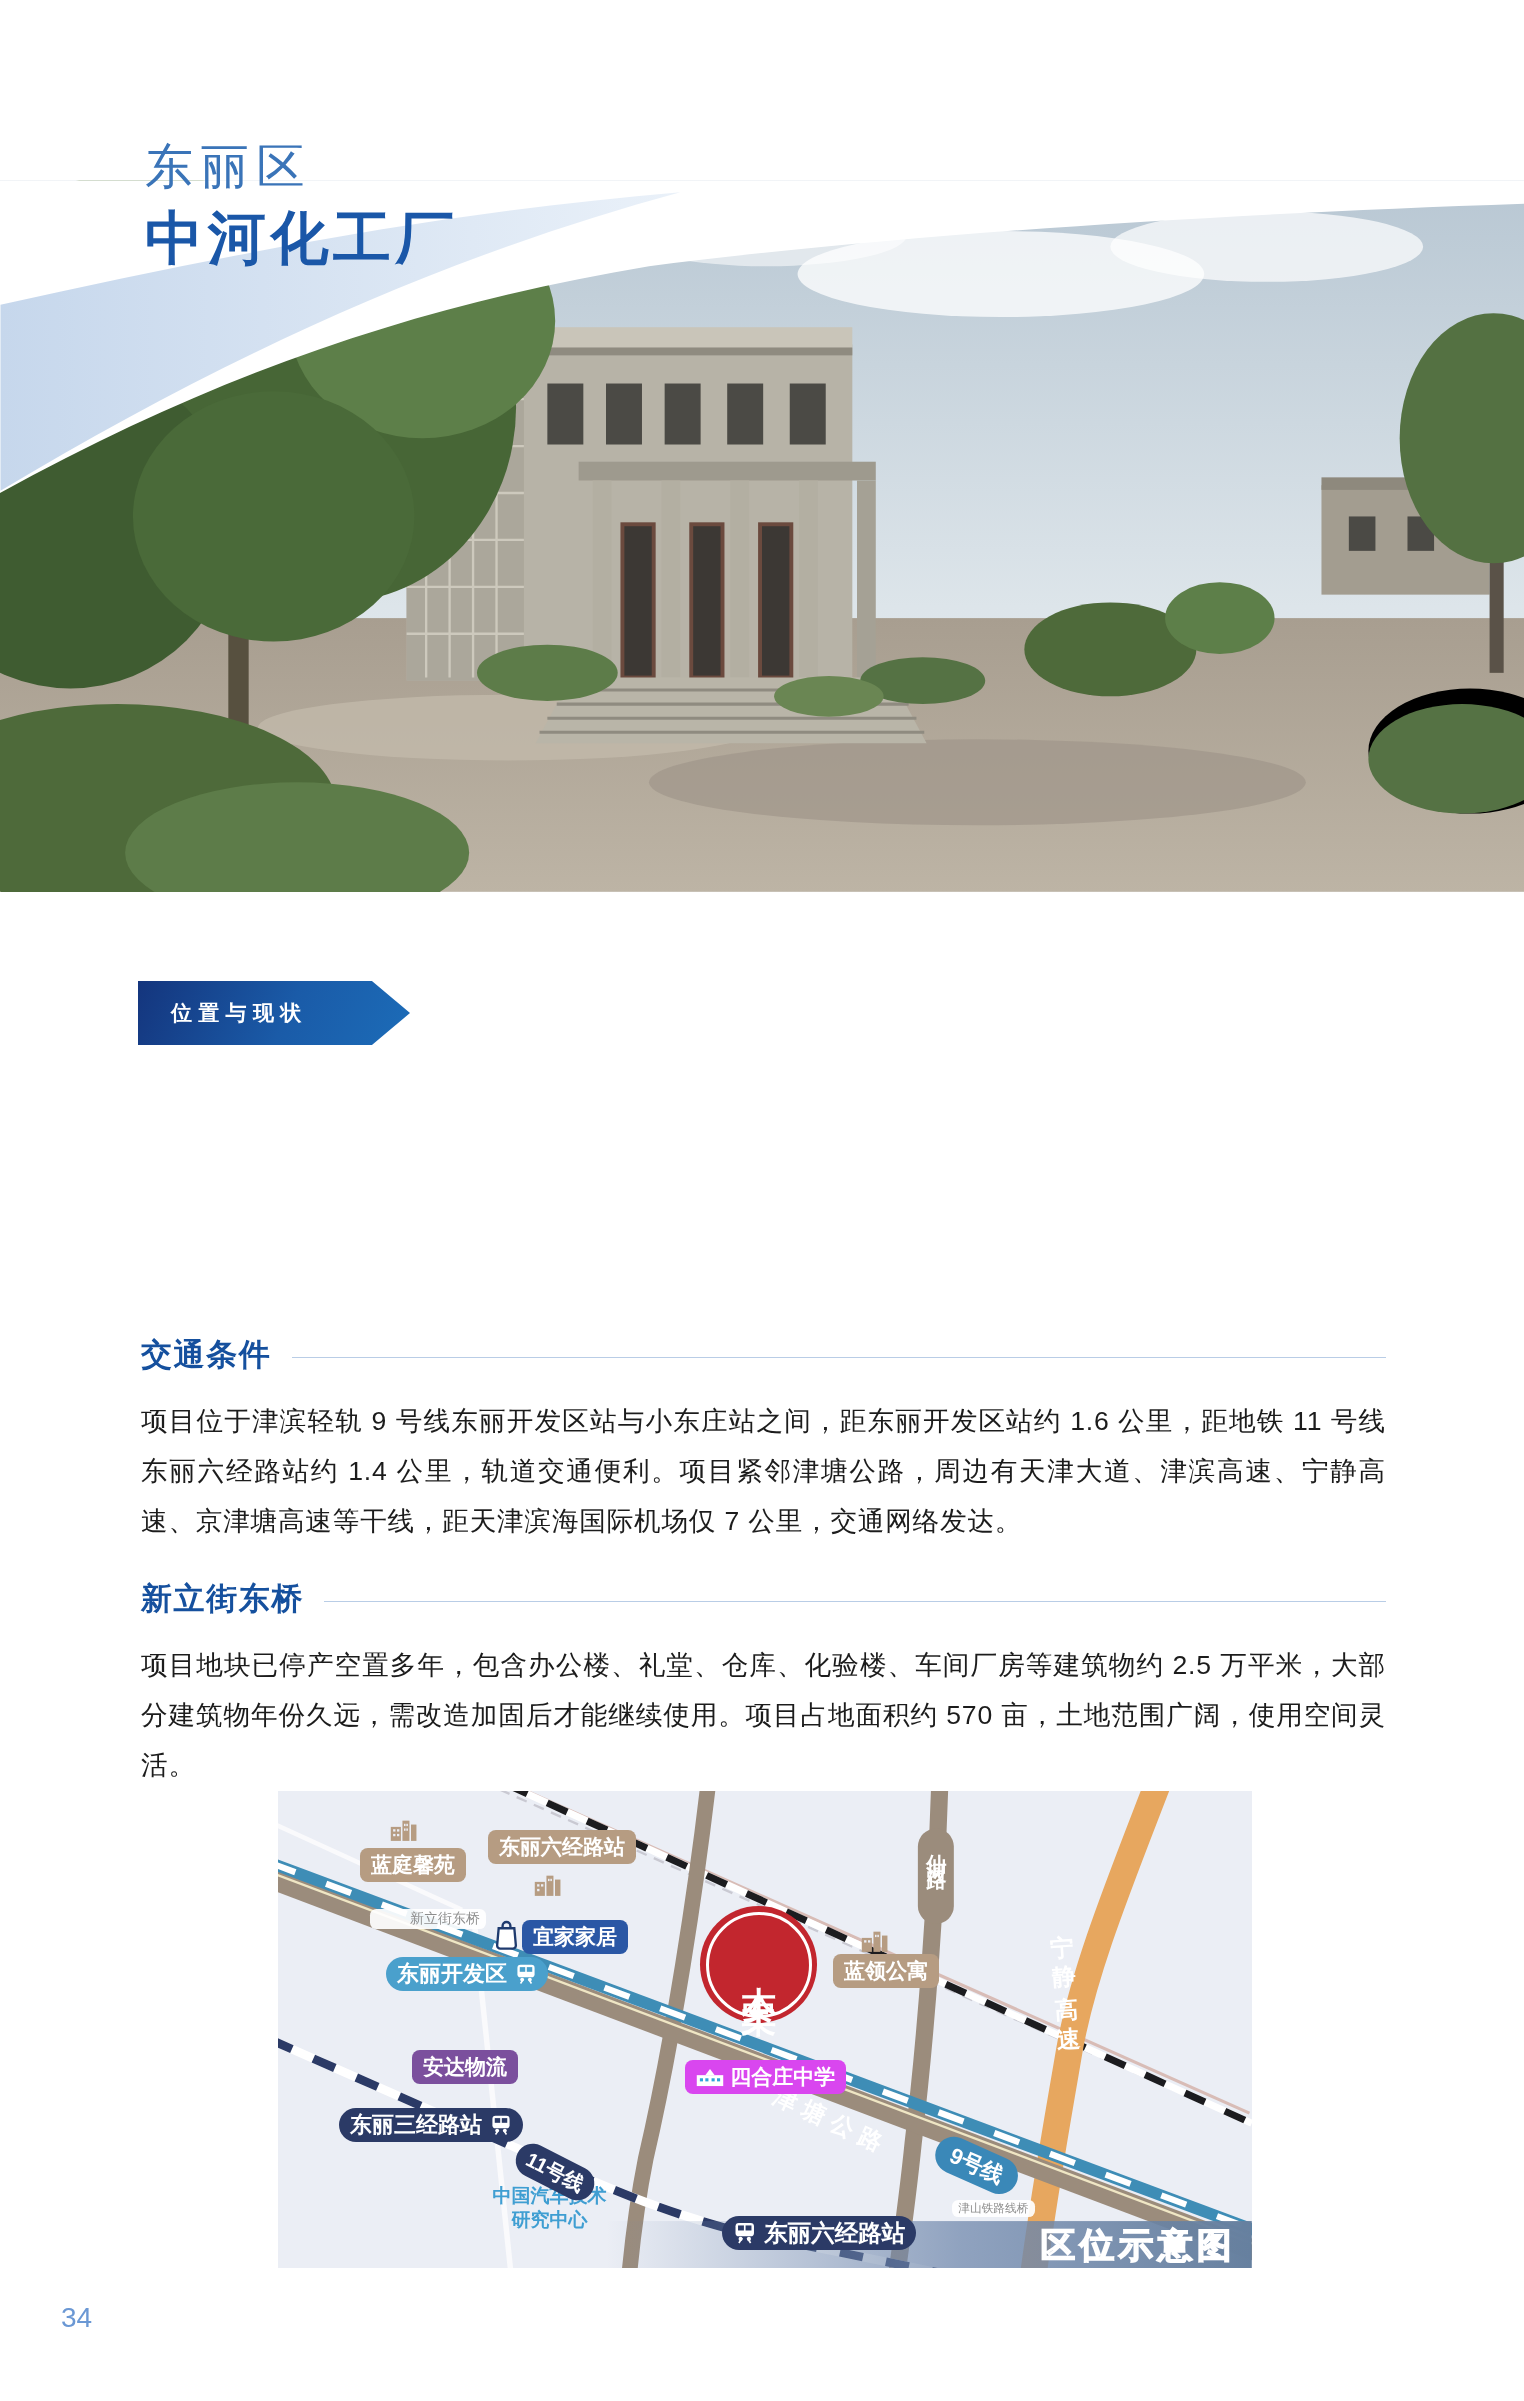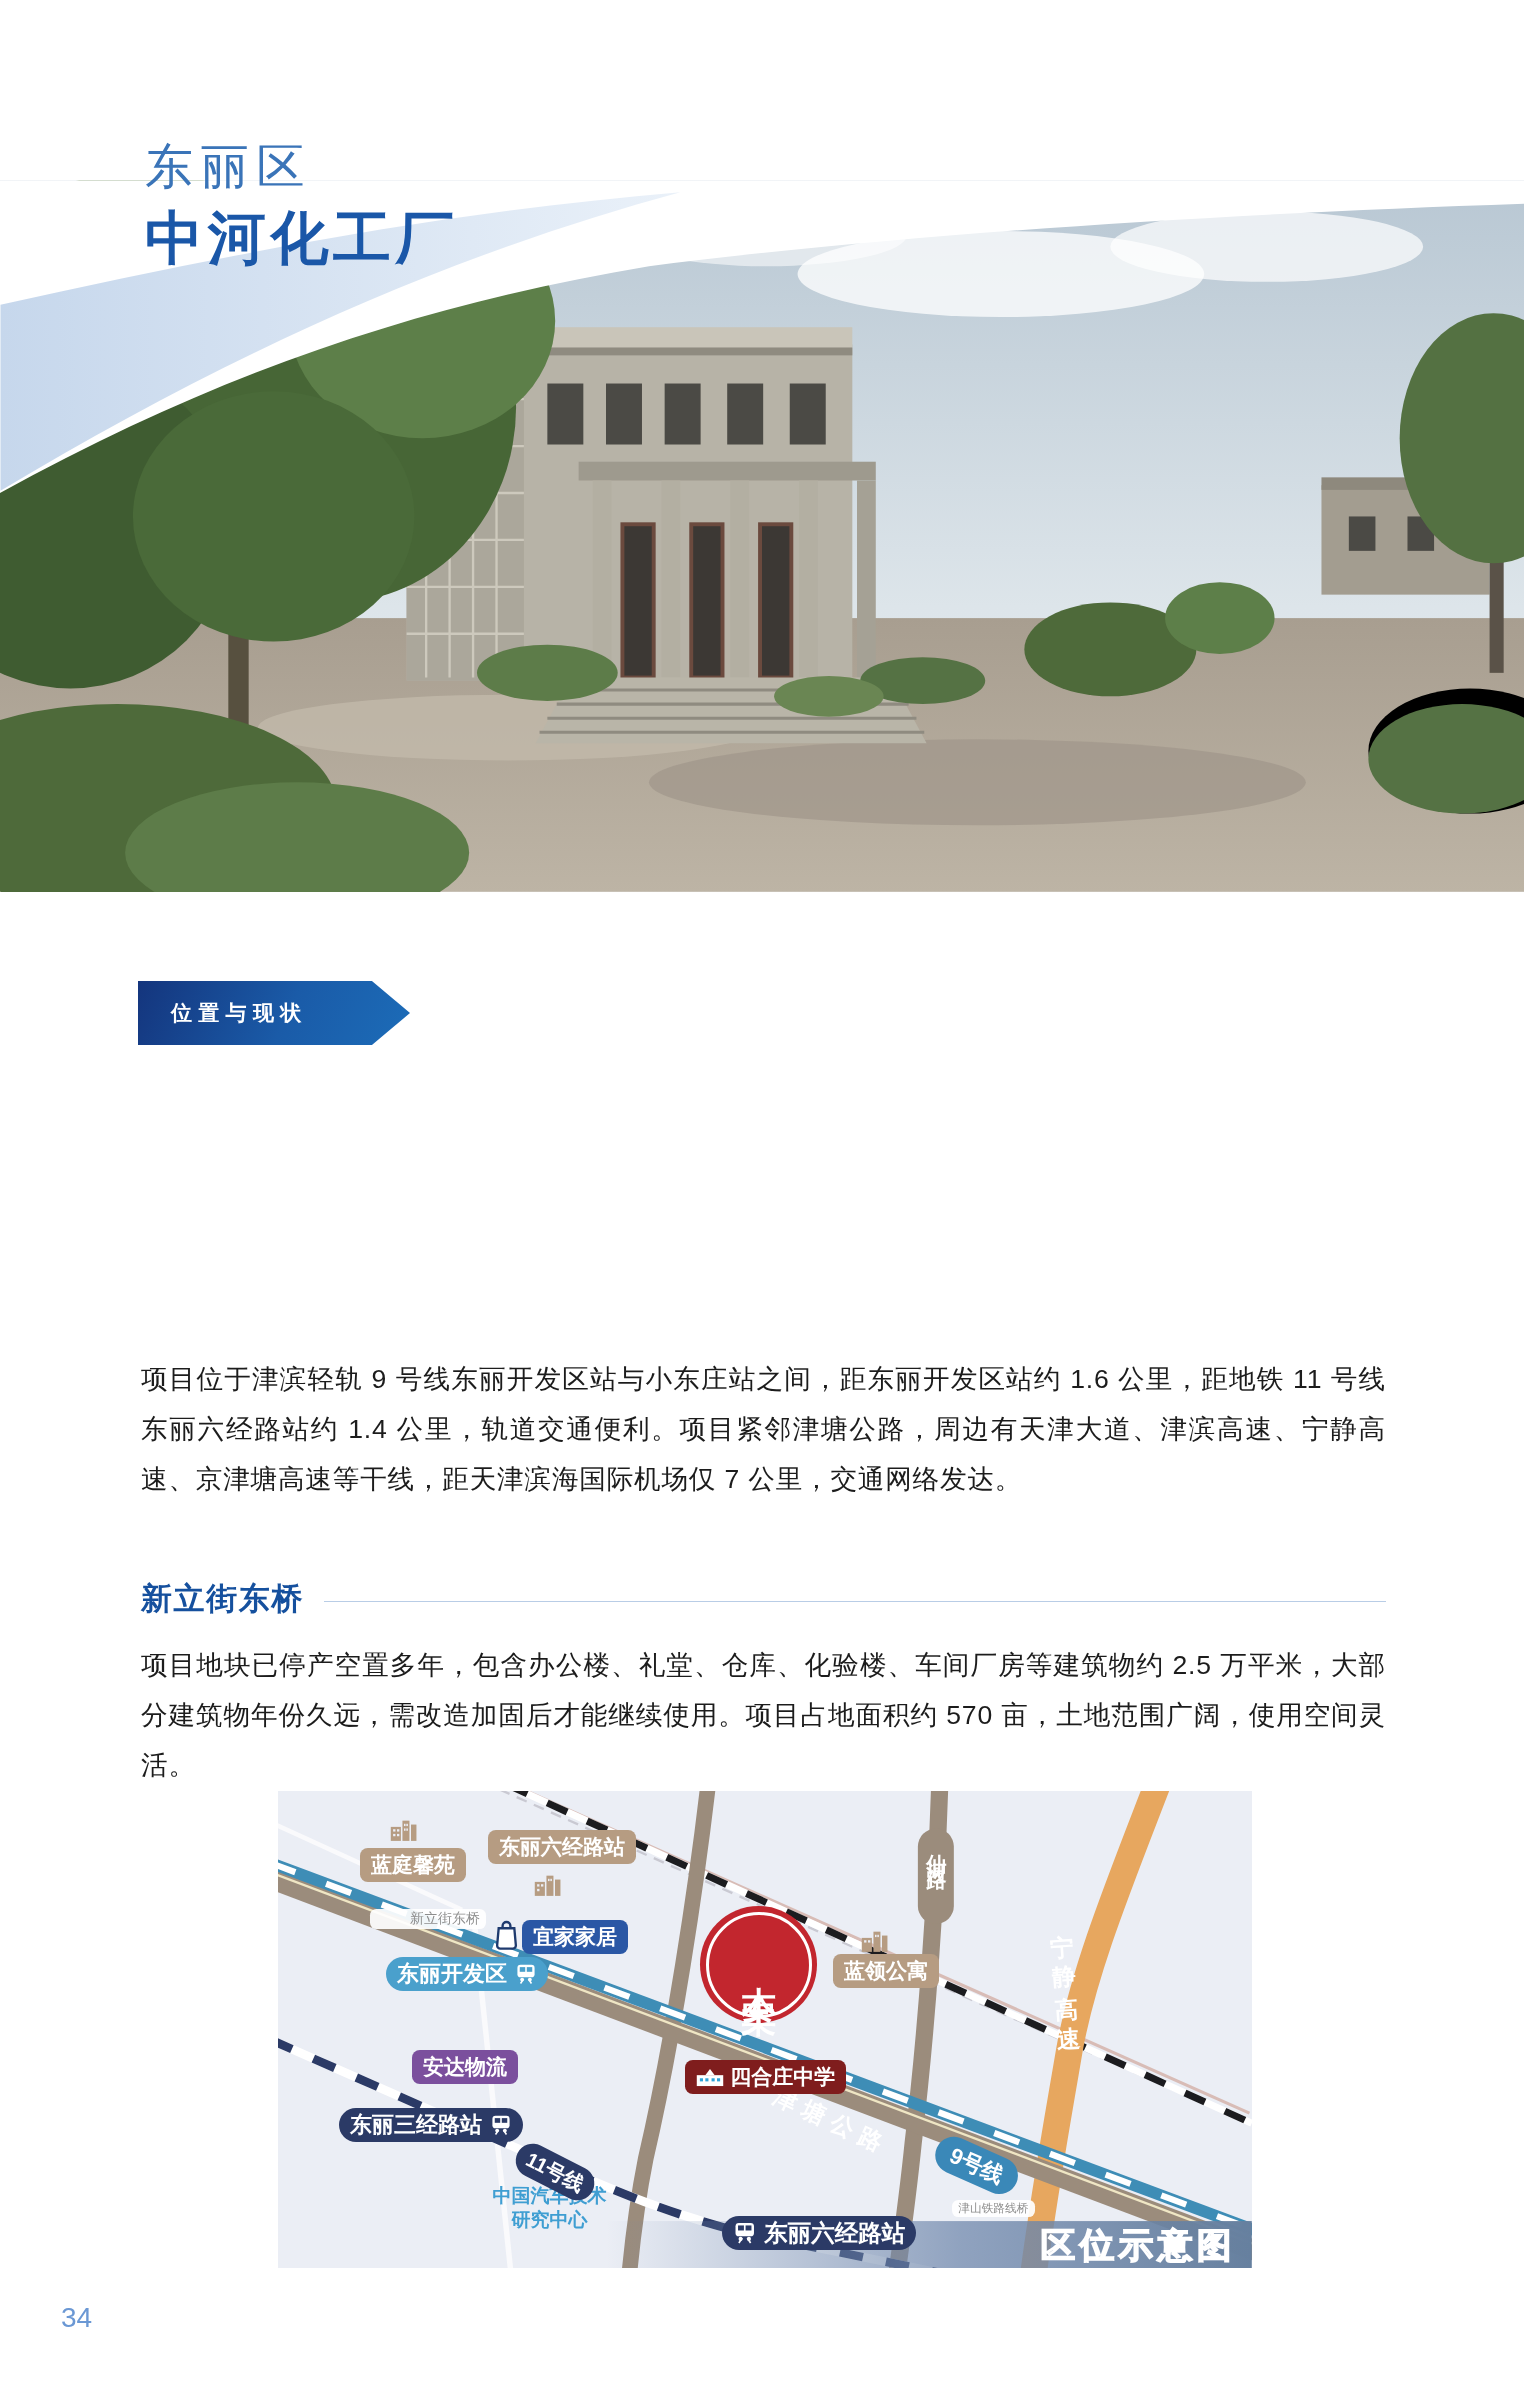--- a/index.html
+++ b/index.html
@@ -27,21 +27,21 @@
              text-align:justify;letter-spacing:0.8px;}
   
   .map{position:absolute;left:278px;top:1791px;width:974px;height:477px;background:#ebeef5;
        overflow:hidden;}
   .map svg.base{position:absolute;left:0;top:0;}
   .mlabel{position:absolute;white-space:nowrap;font-weight:700;color:#fff;border-radius:7.8px;
           padding:3.1px 11px;font-size:21px;line-height:28px;}
   .tan{background:#b69c82;}
   .navy{background:#2a57a5;}
   .purple{background:#7b4f9d;}
-  .school{background:#7f1d1d;display:flex;align-items:center;gap:6.3px;}
+  .school{background:#d946ef;display:flex;align-items:center;gap:6.3px;}
   .station{display:flex;align-items:center;gap:7.8px;border-radius:20.3px;}
   .st-light{background:#4aa0cc;font-size:22px;}
   .st-navy{background:#2b3a66;}
   .pill-rot{border-radius:19px;background:#2b3a66;font-size:20.3px;}
   .roadlbl{position:absolute;color:#fff;font-weight:700;white-space:nowrap;}
   .minorlbl{position:absolute;background:rgba(255,255,255,.92);color:#8d8d8d;font-weight:400;
             border-radius:6.3px;padding:0.8px 6.3px;white-space:nowrap;}
   .site-marker{position:absolute;left:422px;top:115px;width:117px;height:117px;border-radius:50%;
                background:#c2262e;display:flex;align-items:center;justify-content:center;}
   .site-marker::after{content:"";position:absolute;inset:5.5px;border:3.1px solid #fff;border-radius:50%;}
@@ -174,20 +174,24 @@
     <div class="hdr-district">东丽区</div>
     <div class="hdr-title">中河化工厂</div>
   </div>
 
   <div class="banner">
     <span>位置与现状</span>
   </div>
 
 
   <div class="subsection" style="top:1334px;">
+    <div class="subhead-row">
+      <h3 class="subhead">交通条件</h3>
+      <div class="rule"></div>
+    </div>
     <p class="body-text">项目位于津滨轻轨 9 号线东丽开发区站与小东庄站之间，距东丽开发区站约 1.6 公里，距地铁 11 号线东丽六经路站约 1.4 公里，轨道交通便利。项目紧邻津塘公路，周边有天津大道、津滨高速、宁静高速、京津塘高速等干线，距天津滨海国际机场仅 7 公里，交通网络发达。</p>
   </div>
 
   <div class="subsection" style="top:1578px;">
     <div class="subhead-row">
       <h3 class="subhead">新立街东桥</h3>
       <div class="rule"></div>
     </div>
     <p class="body-text">项目地块已停产空置多年，包含办公楼、礼堂、仓库、化验楼、车间厂房等建筑物约 2.5 万平米，大部分建筑物年份久远，需改造加固后才能继续使用。项目占地面积约 570 亩，土地范围广阔，使用空间灵活。</p>
   </div>

